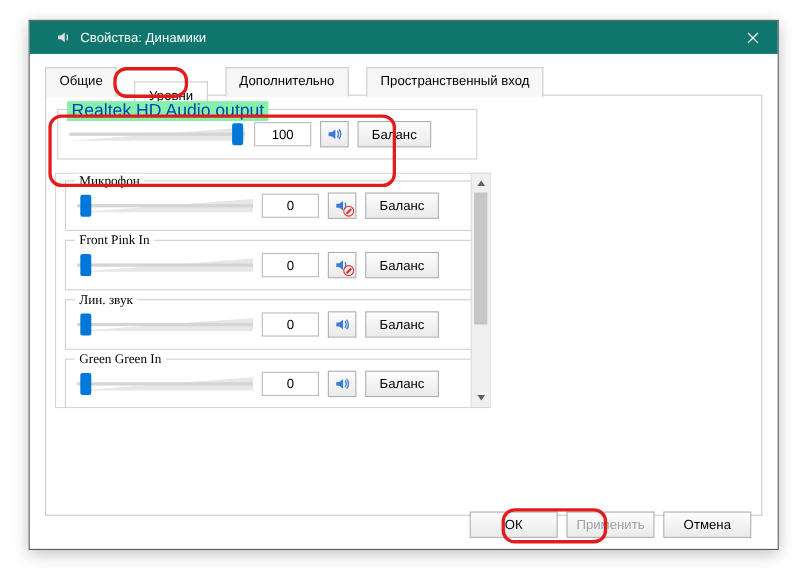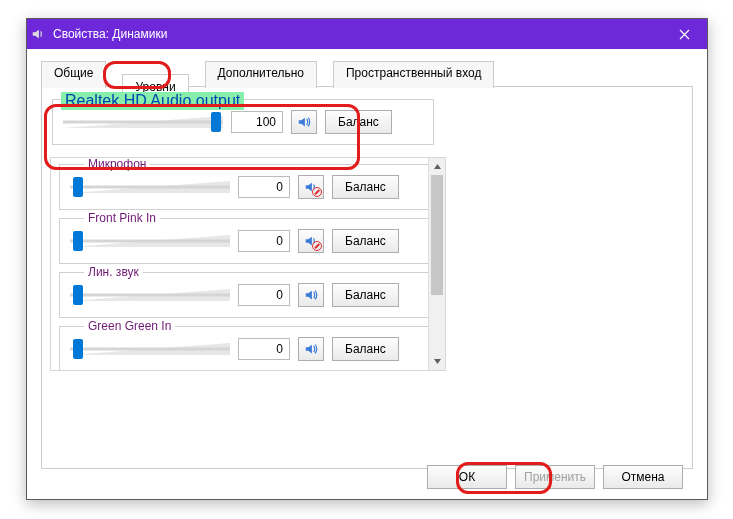--- a/index.html
+++ b/index.html
@@ -1,18 +1,18 @@
 <!DOCTYPE html>
 <html><head>
 <meta charset="utf-8">
 <style>
   * { box-sizing: border-box; margin: 0; padding: 0; font-family: "Segoe UI", Tahoma, sans-serif; font-size: 12px; }
   body { background: #fff; width: 733px; height: 519px; position: relative; }
   .window { position: absolute; left: 26px; top: 18px; width: 682px; height: 482px; border: 1px solid #5a5a5a; background: #fff; box-shadow: 0 4px 14px rgba(0,0,0,.27); }
-  .titlebar { height: 30px; background: #6d28d9; display: flex; align-items: center; color: #fff; padding-left: 4px; }
+  .titlebar { height: 30px; background: #0f766e; display: flex; align-items: center; color: #fff; padding-left: 24px; }
   .titlebar .ic { width: 14px; height: 14px; margin-right: 8px; display: inline-flex; align-items: center; justify-content: center; }
   .titlebar .ttl { font-size: 12px; }
   .close { margin-left: auto; width: 45px; height: 30px; display: flex; align-items: center; justify-content: center; color: #fff; }
   .content { padding: 10px 14px 0 14px; }
   .tabs { display: flex; border-bottom: 1px solid #ccc; }
   .tab { padding: 5px 12px 6px; border: 1px solid #ccc; border-bottom: none; background: #fff; margin-right: 16px; position: relative; top: 1px; cursor: default; }
   .tab.inactive { background: #f7f7f7; top: 2px; padding-top: 4px; padding-bottom: 5px; border-bottom: none; }
   .tab.active { background: #fff; border-bottom: 1px solid #fff; top: 15px; }
 
   .panel { border: 1px solid #ccc; border-top: none; padding: 8px 8px 10px 8px; height: 382px; position: relative; }
@@ -21,35 +21,35 @@
   .group .gtitle { position: absolute; top: -8px; left: 8px; background: #86efac; padding: 0 4px; color: #0046b1; font-size: 16px; }
 
   .row { display: flex; align-items: center; gap: 8px; }
 
   .slider { position: relative; height: 22px; width: 160px; }
   .track { position: absolute; left: 0; right: 0; top: 50%; height: 3px; background: #d5d5d5; transform: translateY(-50%); }
   .wedge { position: absolute; left: 0; right: 0; bottom: 4px; height: 14px; }
   .wedge svg { width: 100%; height: 100%; display: block; }
   .thumb { position: absolute; top: 1px; width: 10px; height: 20px; background: #0078d7; border-radius: 2px; }
 
-  .valbox { width: 52px; height: 22px; border: 1px solid #bbb; background: #fff; text-align: right; padding: 2px 6px; font-size: 12px; }
+  .valbox { width: 52px; height: 22px; border: 1px solid #bbb; background: #fff; text-align: center; padding: 2px 6px; font-size: 12px; }
 
   .iconbtn { width: 26px; height: 24px; border: 1px solid #adadad; background: linear-gradient(#fdfdfd,#eaeaea); display: flex; align-items: center; justify-content: center; position: relative; }
   .spk { width: 14px; height: 14px; position: relative; }
   .spk svg { width: 14px; height: 14px; display: block; }
   .no-badge { position: absolute; right: 1px; bottom: 1px; width: 10px; height: 10px; border: 1.5px solid #e03030; border-radius: 50%; }
   .no-badge::after { content: ""; position: absolute; left: 1px; right: 1px; top: 50%; height: 1.5px; background: #e03030; transform: translateY(-50%) rotate(-45deg); }
 
   .btn { height: 24px; padding: 0 12px; border: 1px solid #adadad; background: linear-gradient(#fdfdfd,#eaeaea); font-size: 12px; cursor: default; display: inline-flex; align-items:center; }
   .btn.disabled { color: #a0a0a0; }
 
   .list-area { border: 1px solid #d6d6d6; margin-top: 6px; height: 214px; overflow: hidden; position: relative; }
   .list-inner { padding: 0 2px; }
   .input-group { border: 1px solid #d0d0d0; margin: 6px 6px 8px 6px; padding: 10px; position: relative; }
-  .input-group .gtitle { position: absolute; top: -8px; left: 24px; background: #fff; padding: 0 4px; color: #701a75; }
+  .input-group .gtitle { position: absolute; top: -8px; left: 8px; background: #fff; padding: 0 4px; color: #000000; font-family: Liberation Serif, serif; }
 
   .scrollbar { position: absolute; right: 0; top: 0; bottom: 0; width: 17px; background: #f0f0f0; border-left: 1px solid #ddd; }
   .sb-btn { height: 17px; display:flex; align-items:center; justify-content:center; background:#f0f0f0; }
   .sb-thumb { position:absolute; left:2px; right:2px; top:17px; height: 120px; background:#c6c6c6; }
 
   .footer { position: absolute; right: 24px; bottom: 10px; display: flex; gap: 8px; border-radius: 12px; }
   .footer .btn { width: 80px; justify-content: center; }
 
   
   .hl { position: absolute; border: 3px solid #e21b1b; border-radius: 12px; pointer-events: none; }

